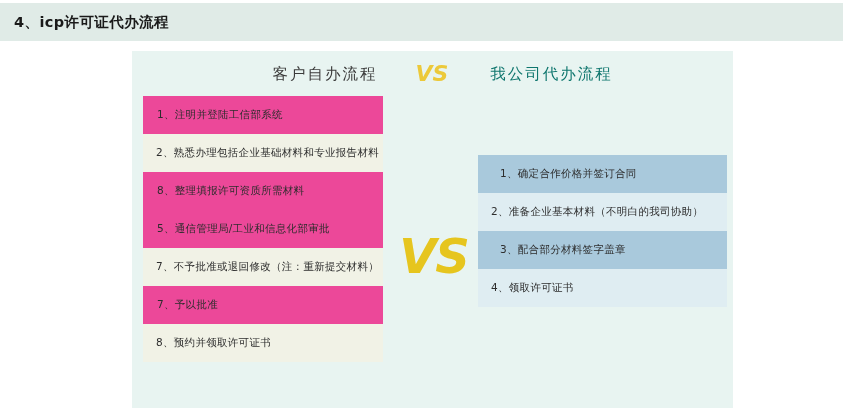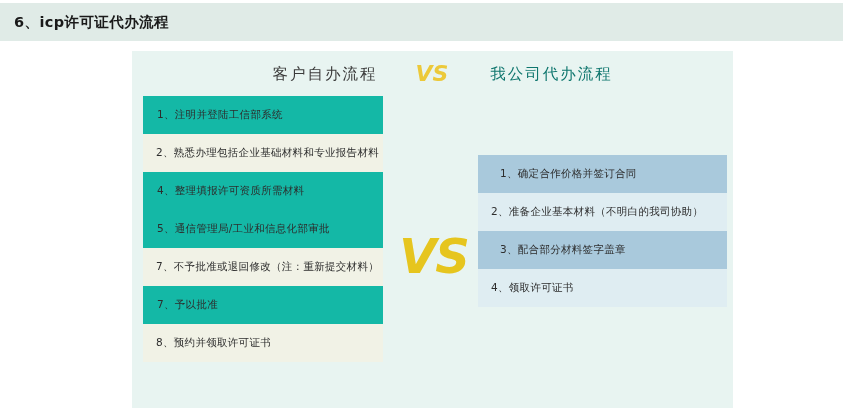--- a/index.html
+++ b/index.html
@@ -127,47 +127,47 @@
     display: flex;
     align-items: center;
     box-sizing: border-box;
     padding-left: 13px;
     font-size: 10.5px;
     color: #2d2d2d;
     letter-spacing: 0.3px;
     white-space: nowrap;
   }
   
-  .col-left .flow-row.odd  { background: #14b8a6; padding-left: 14px; }
+  .col-left .flow-row.odd  { background: #ec4899; padding-left: 14px; }
   .col-left .flow-row.even { background: #f1f2e6; }
   
   .col-right .flow-row.odd  { background: #a9c9dc; padding-left: 22px; }
   .col-right .flow-row.even { background: #dfedf2; }
 </style>
 </head>
 <body>
 
 <div class="section-header">
-  <span class="title">6、icp许可证代办流程</span>
+  <span class="title">4、icp许可证代办流程</span>
 </div>
 
 <div class="diagram-panel">
 
   <div class="heading-row">
     <div class="heading-left">客户自办流程</div>
     <div class="heading-vs">VS</div>
     <div class="heading-right">我公司代办流程</div>
   </div>
 
   <div class="center-vs">VS</div>
 
   <div class="col-left">
     <div class="flow-row odd">1、注明并登陆工信部系统</div>
     <div class="flow-row even">2、熟悉办理包括企业基础材料和专业报告材料</div>
-    <div class="flow-row odd">4、整理填报许可资质所需材料</div>
+    <div class="flow-row odd">8、整理填报许可资质所需材料</div>
     <div class="flow-row odd">5、通信管理局/工业和信息化部审批</div>
     <div class="flow-row even">7、不予批准或退回修改（注：重新提交材料）</div>
     <div class="flow-row odd">7、予以批准</div>
     <div class="flow-row even">8、预约并领取许可证书</div>
   </div>
 
   <div class="col-right">
     <div class="flow-row odd">1、确定合作价格并签订合同</div>
     <div class="flow-row even">2、准备企业基本材料（不明白的我司协助）</div>
     <div class="flow-row odd">3、配合部分材料签字盖章</div>

